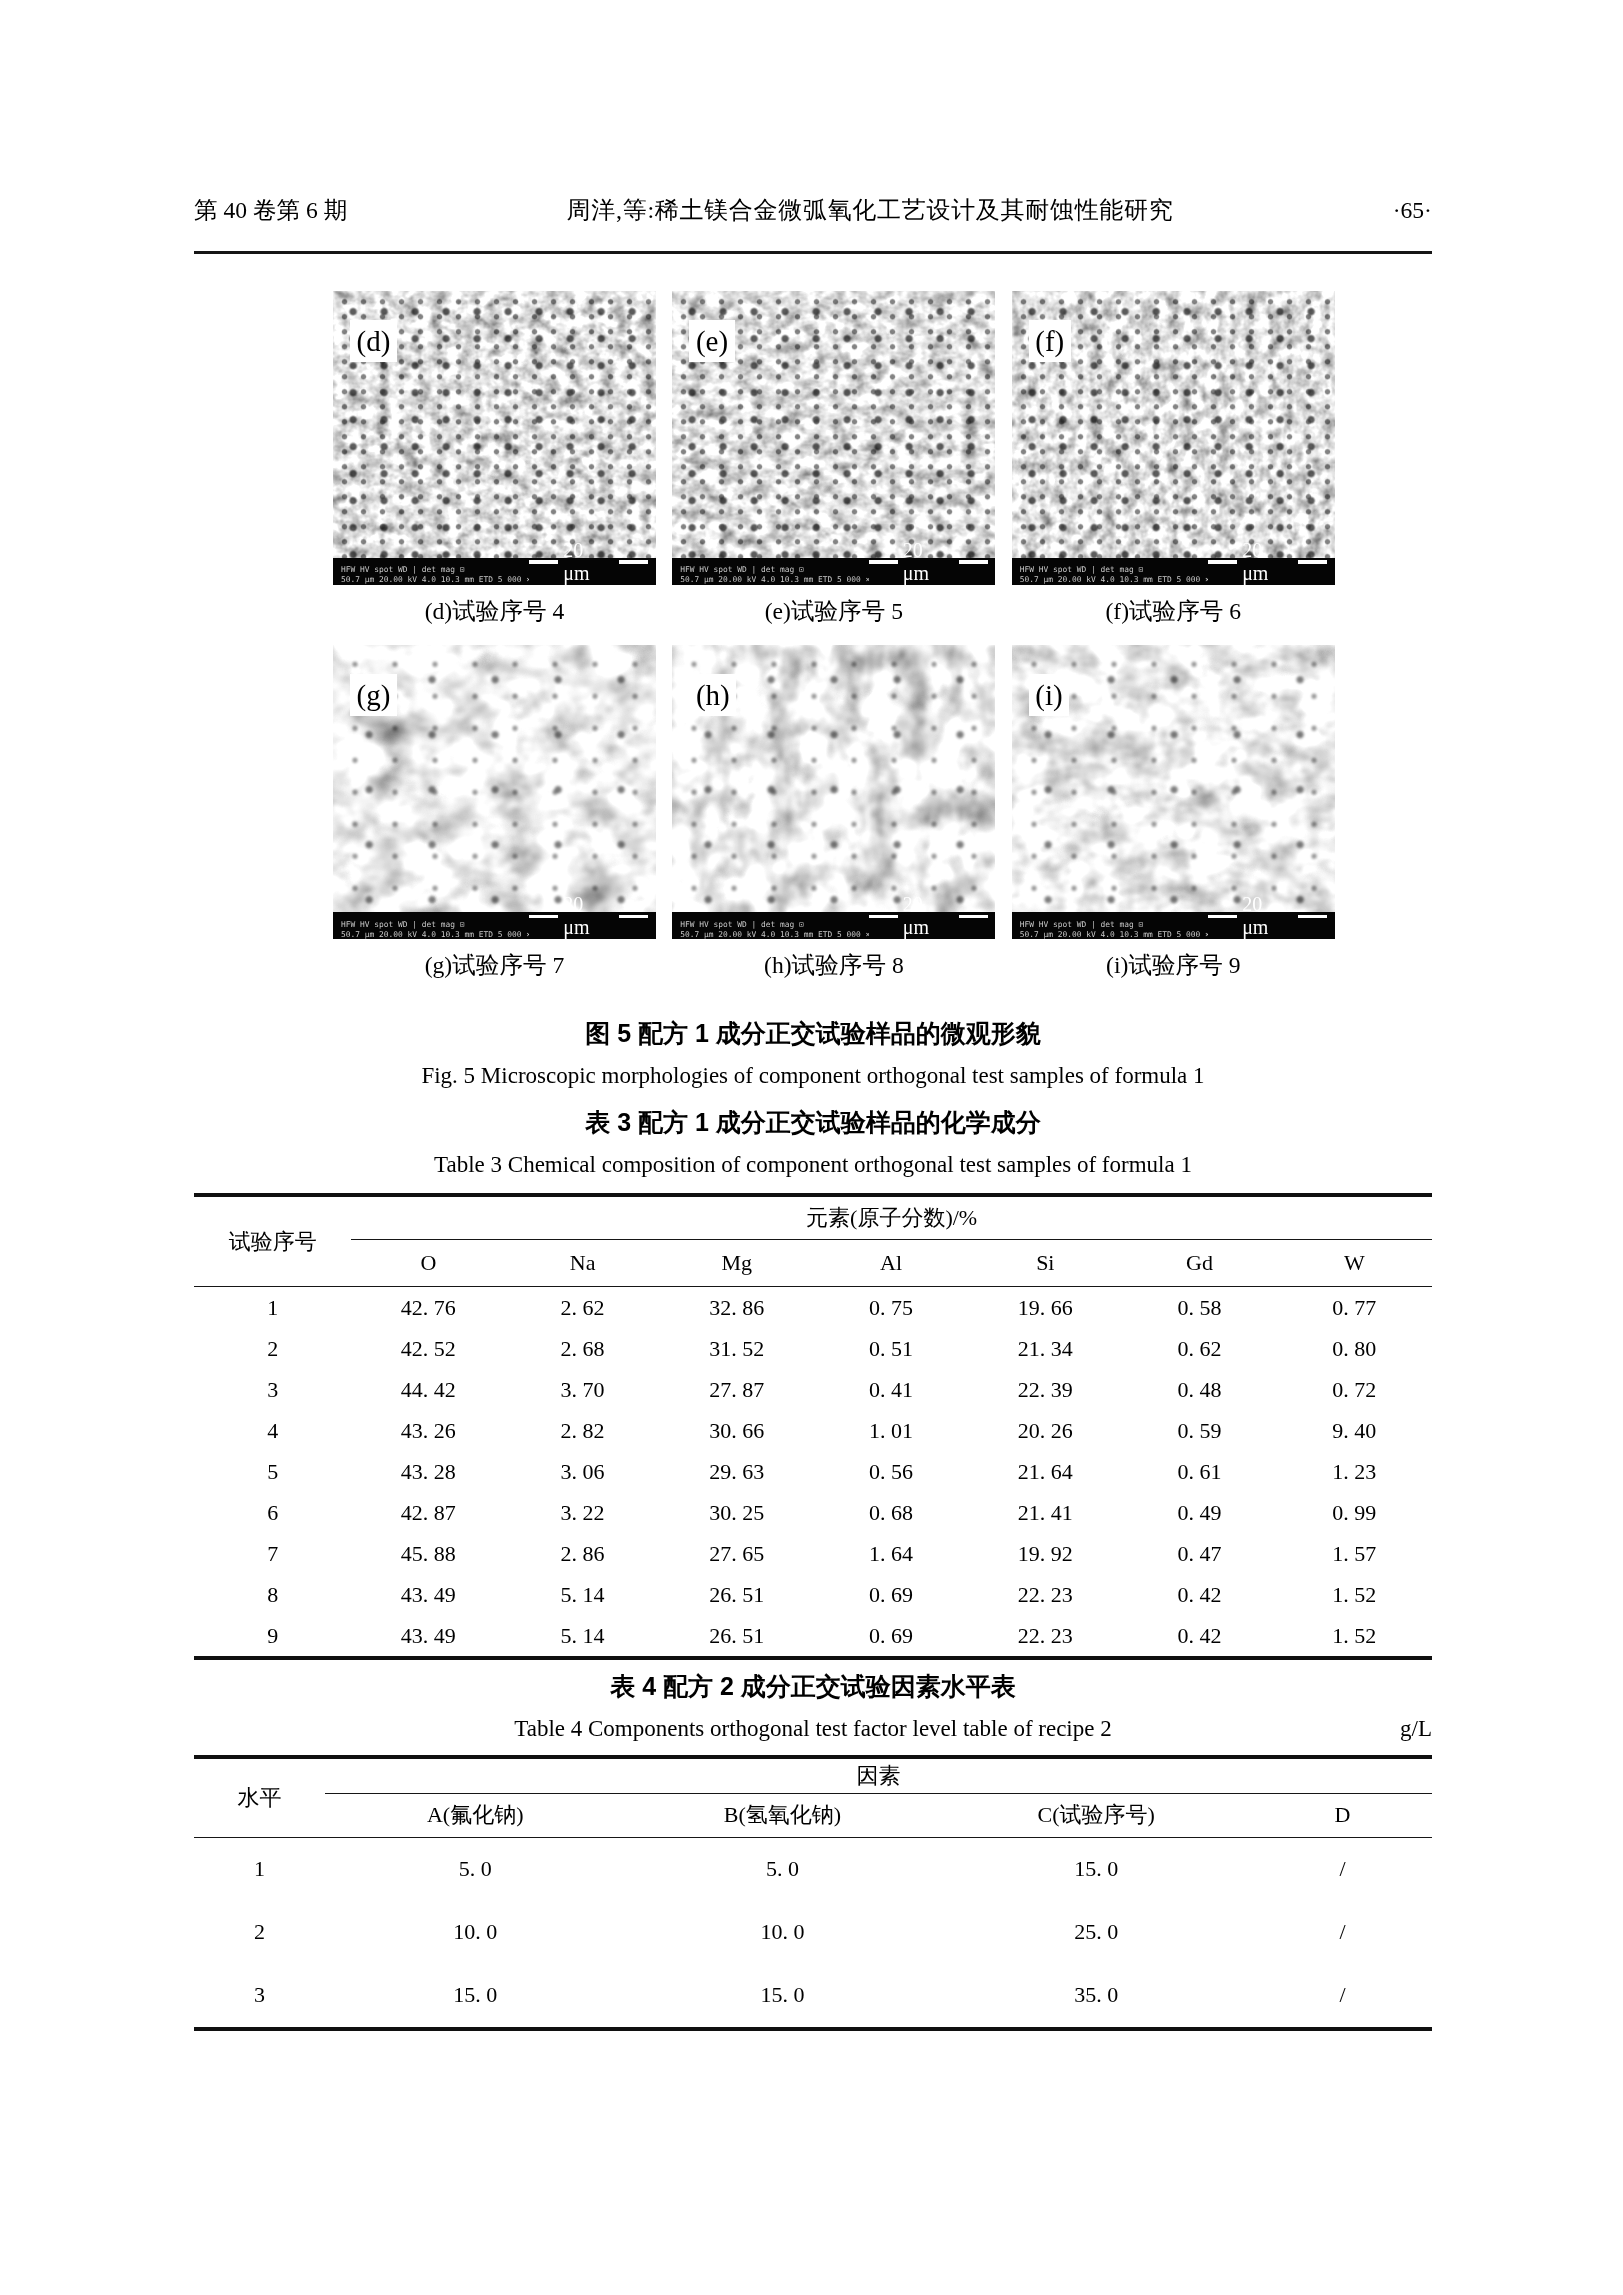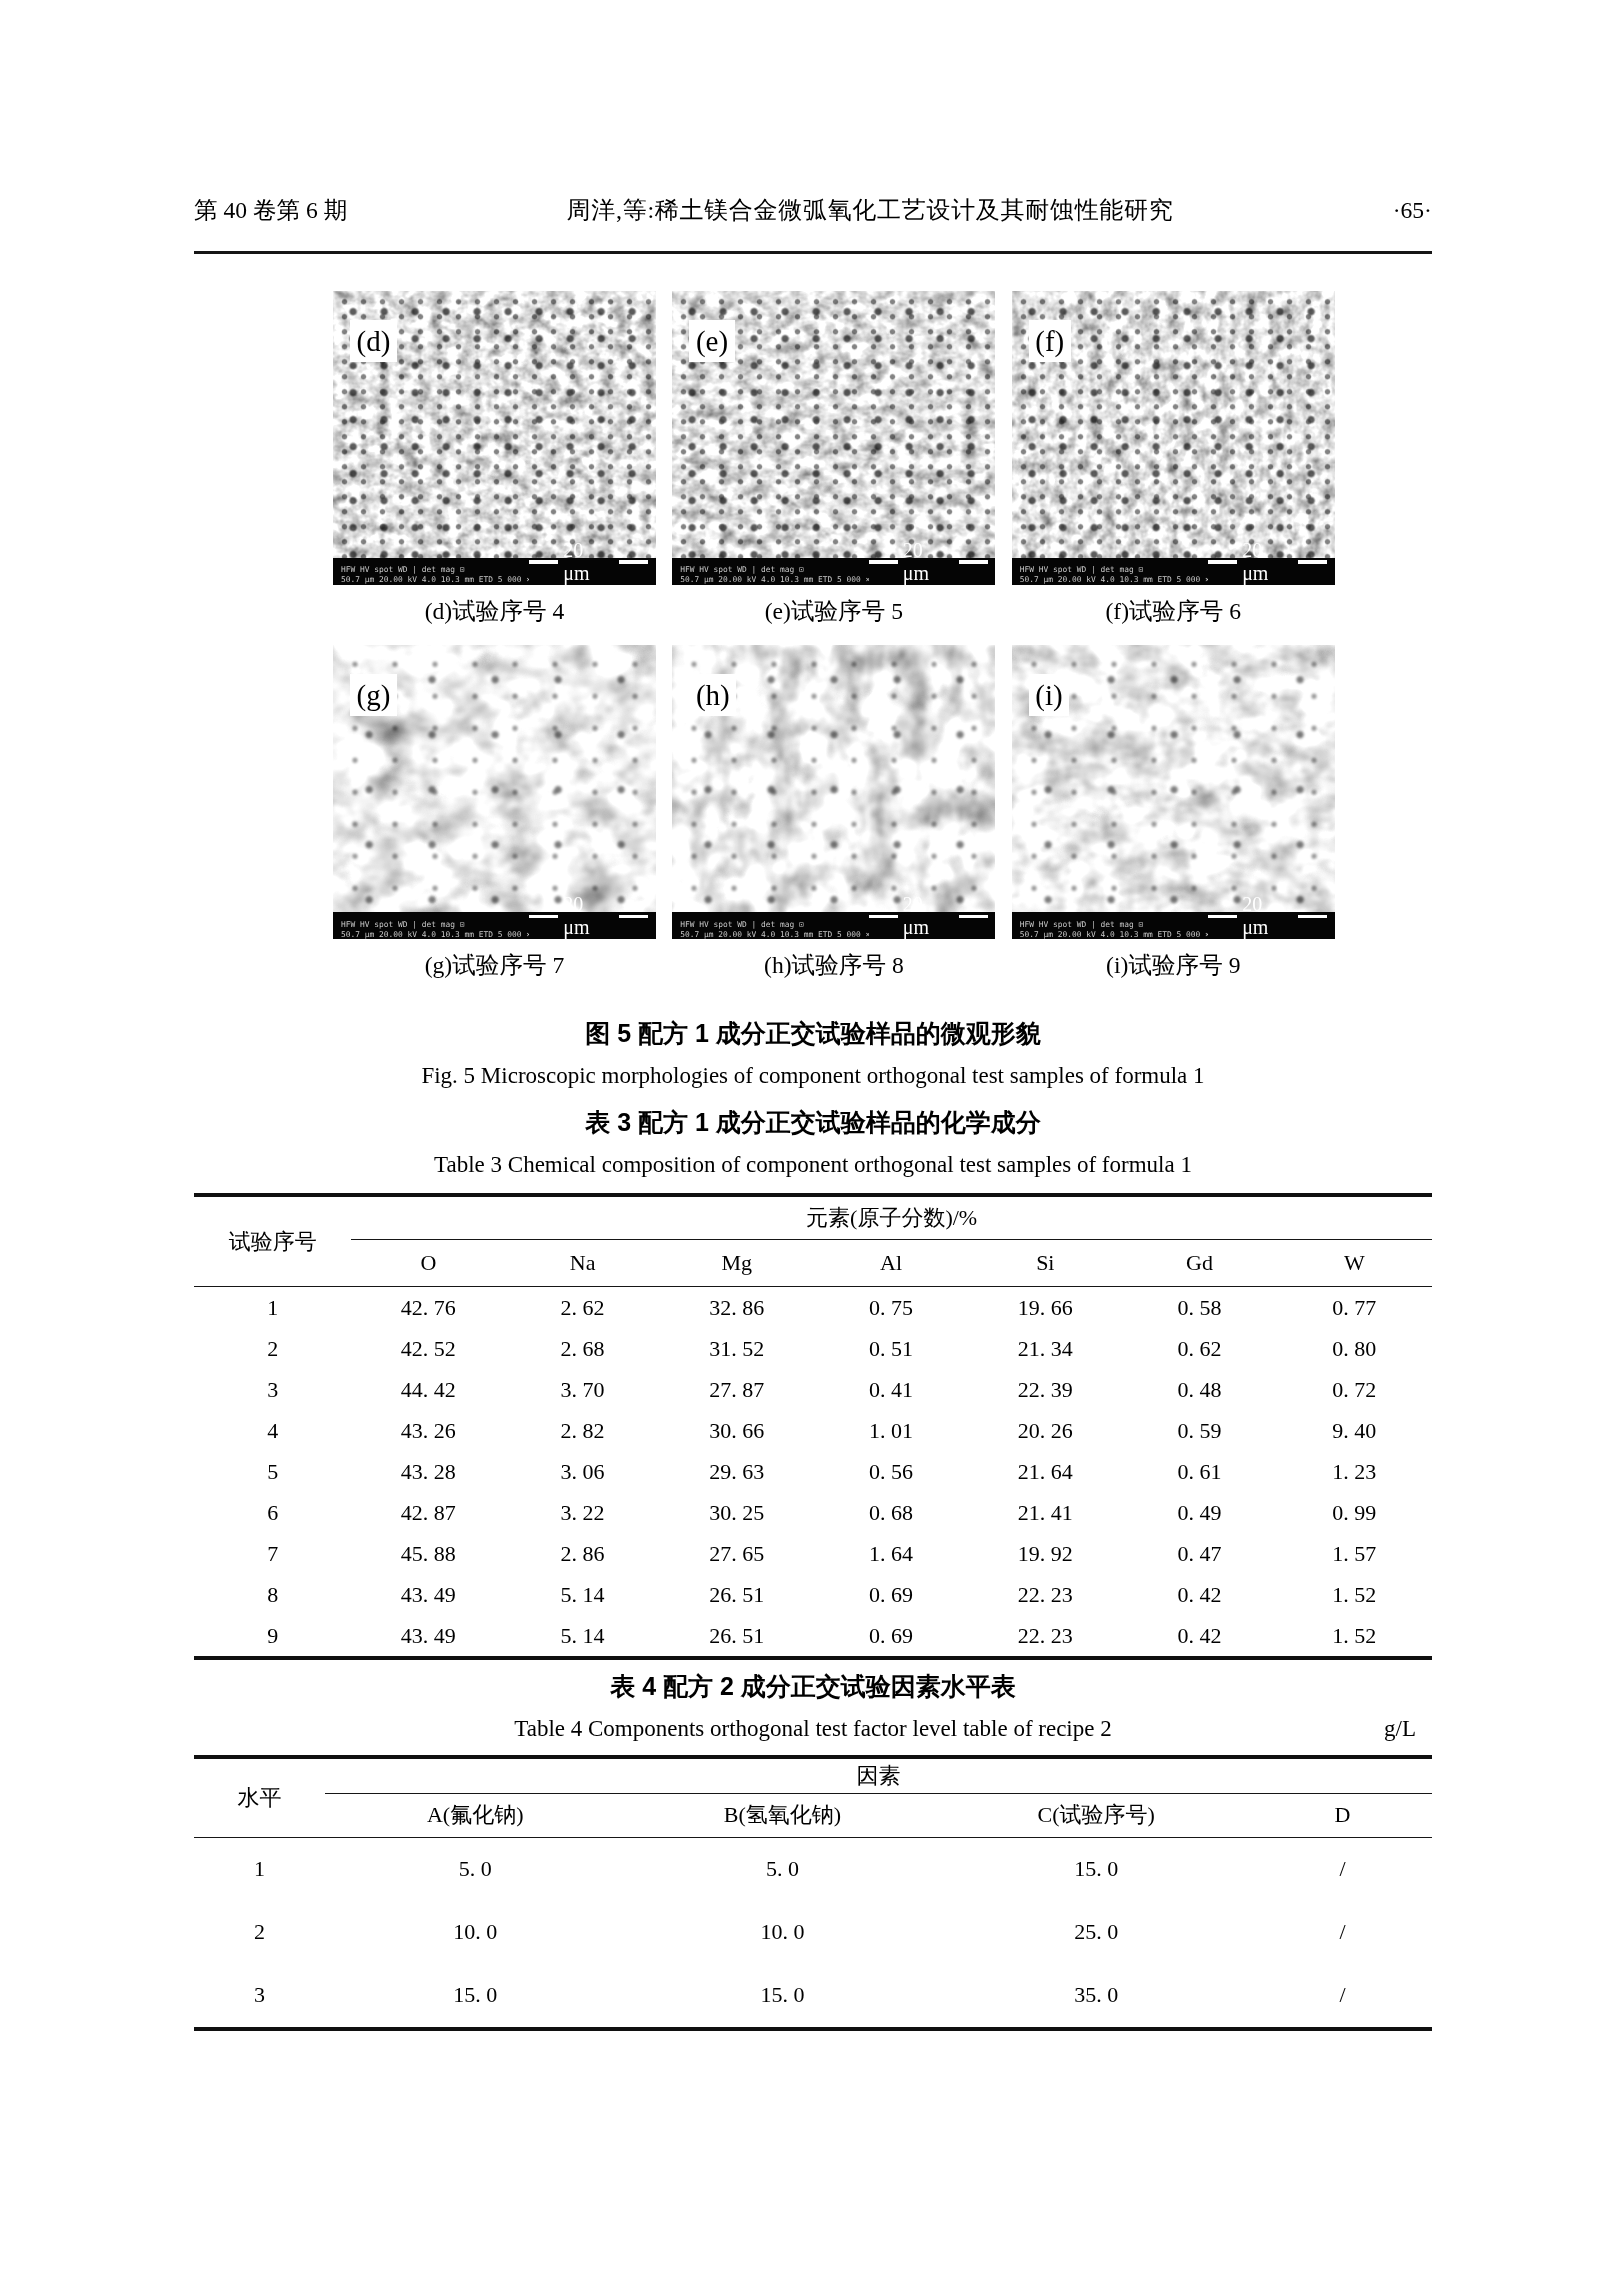--- a/index.html
+++ b/index.html
@@ -38,21 +38,21 @@
   .sem-scale{display:flex;align-items:center;gap:5.2px;font-size:20px;}
   .tick{width:29px;height:3.3px;background:#fff;}
   .sem-caption{margin-top:11.8px;margin-bottom:19.6px;font-size:23.6px;line-height:29px;
                text-align:center;}
 
   
   .cap-cn{text-align:center;font-family:"Liberation Sans",sans-serif;font-weight:bold;
           font-size:25px;margin-top:17px;}
   .cap-en{text-align:center;font-size:23px;margin-top:13px;}
   .unit-row{position:relative;}
-  .unit{position:absolute;right:16px;top:0;text-align:center;}
+  .unit{position:absolute;right:0;top:0;text-align:center;}
 
   
   table{border-collapse:collapse;width:100%;font-size:22px;}
   .dtable{border-top:4.6px solid #101010;border-bottom:4.6px solid #101010;margin-top:15.7px;}
   .dtable th,.dtable td{font-weight:normal;text-align:center;vertical-align:middle;padding:0;}
   .grouphdr{border-bottom:1.3px solid #161616;height:42px;}
   .subhdr th{border-bottom:1.3px solid #161616;}
   #t3 .subhdr th{height:46px;}
   #t3 td{height:41px;}
   #t3 th.rowhdr{border-bottom:1.3px solid #161616;}

